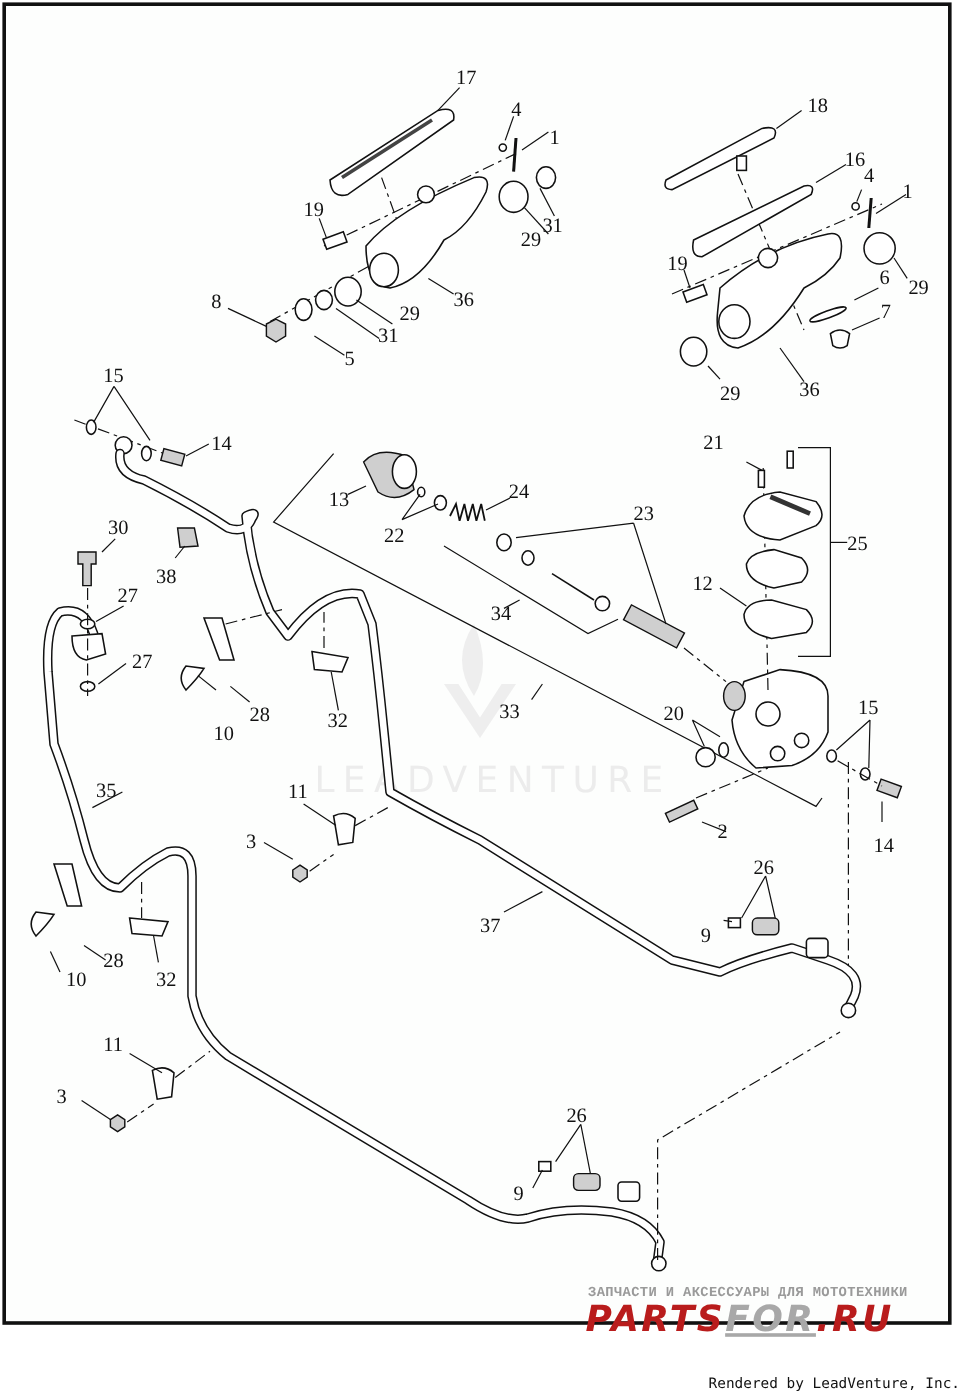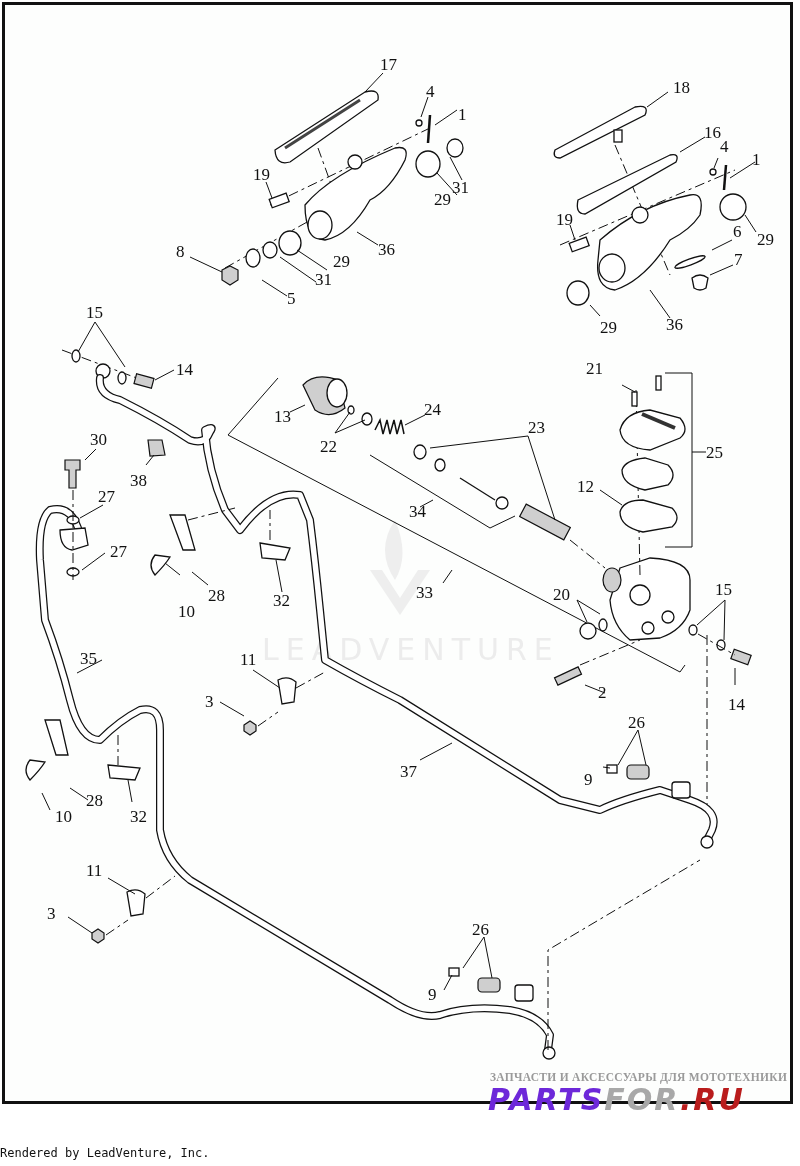--- a/index.html
+++ b/index.html
@@ -7,25 +7,25 @@
   #frame { position:absolute; left:2px; top:2px; width:791px; height:1102px; border:3px solid #111; box-sizing:border-box; background:#fdfefd; }
   #diagram { position:absolute; left:0; top:0; width:800px; height:1166px; }
   .callout { font-family:"Liberation Serif", serif; font-size:17px; fill:#111; }
   .leader { stroke:#111; stroke-width:1; fill:none; }
   .dash { stroke:#111; stroke-width:1; fill:none; stroke-dasharray:10 4 3 4; }
   .part { stroke:#111; stroke-width:1.3; fill:#fff; }
   .part-dark { stroke:#111; stroke-width:1.2; fill:#cfcfcf; }
   .hose { stroke:#111; stroke-width:8; fill:none; stroke-linecap:round; stroke-linejoin:round; }
   .hose-in { stroke:#fff; stroke-width:5.5; fill:none; stroke-linecap:round; stroke-linejoin:round; }
   .wm-text { font-family:"DejaVu Sans", sans-serif; font-size:30px; letter-spacing:7px; fill:#ececec; }
-  #footer { position:absolute; left:0; top:1146px; width:800px; text-align:left; font-family:"DejaVu Sans Mono", monospace; font-size:12px; color:#111; }
-  #partsfor-tagline { position:absolute; left:490px; top:1071px; font-family:Liberation Serif, serif; font-weight:bold; font-size:11.5px; color:#9a9a9a; letter-spacing:0.3px; }
+  #footer { position:absolute; left:0; top:1146px; width:800px; text-align:right; font-family:"DejaVu Sans Mono", monospace; font-size:12px; color:#111; }
+  #partsfor-tagline { position:absolute; left:490px; top:1071px; font-family:Liberation Mono, monospace; font-weight:bold; font-size:11.5px; color:#9a9a9a; letter-spacing:0.3px; }
   #partsfor-logo { position:absolute; left:488px; top:1082px; font-family:"DejaVu Sans", sans-serif; font-weight:bold; font-style:italic; font-size:30px; letter-spacing:2px; }
-  #partsfor-logo .p1 { color:#6d28d9; }
-  #partsfor-logo .p2 { color:#a8a8a8; }
+  #partsfor-logo .p1 { color:#b91c1c; }
+  #partsfor-logo .p2 { color:#a8a8a8;text-decoration:underline; }
   #partsfor-logo .p3 { color:#b91c1c; }
 </style>
 </head>
 <body>
 
 <div id="frame"></div>
 
 <svg id="diagram" viewBox="0 0 800 1166">
 
   <g opacity="1">

